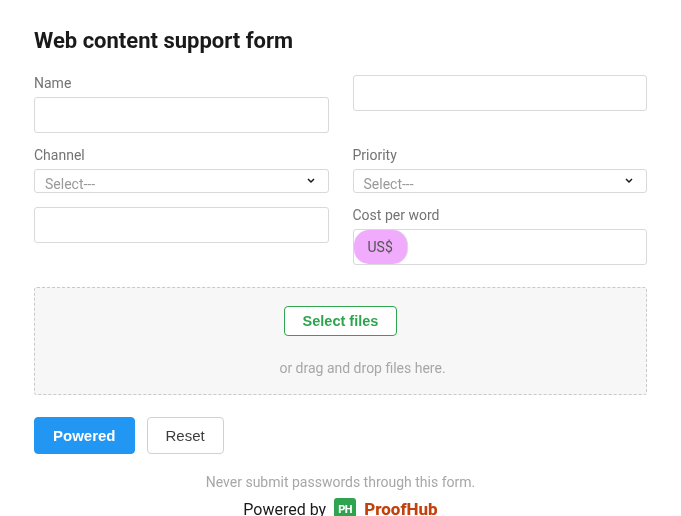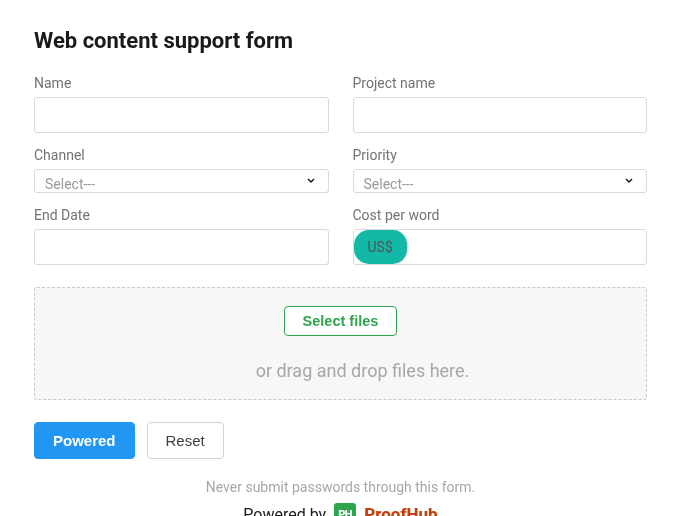--- a/index.html
+++ b/index.html
@@ -66,21 +66,21 @@
     }
     .input-group {
       display: flex;
       border: 1px solid #d9d9d9;
       border-radius: 3px;
       overflow: hidden;
       height: 36px;
       background: #fff;
     }
     .input-addon {
-      background: #14b8a6;
+      background: #f0abfc;
       padding: 0 14px;
       display: flex;
       align-items: center;
       font-size: 14px;
       color: #535353;
       border-right: 1px solid #d9d9d9;
       border-radius: 15px;
     }
     .input-group .text-input {
       border: none;
@@ -103,21 +103,21 @@
       color: #2ea44f;
       background: #fff;
       font-weight: 600;
       font-size: 14.5px;
       padding: 6px 18px;
       border-radius: 4px;
       cursor: pointer;
     }
     .drop-hint {
       color: #a7a7a7;
-      font-size: 18px;
+      font-size: 14px;
       margin-left: 44px;
     }
     .actions {
       margin-top: 22px;
       display: flex;
       gap: 12px;
     }
     .btn {
       padding: 9px 18px;
       font-size: 15px;
@@ -182,21 +182,20 @@
 <h1 class="form-title">Web content support form</h1>
 
 <div class="form-grid">
 
   <div class="field">
     <label class="field-label">Name</label>
     <input type="text" class="text-input" value="" style="">
   </div>
 
   <div class="field">
-    <label class="field-label">Project name</label>
     <input type="text" class="text-input" value="" style="">
   </div>
 
   <div class="field">
     <label class="field-label">Channel</label>
     <div class="select-wrap">
       <div class="select-input">Select---</div>
       <span class="select-caret">
         <svg width="12" height="12" viewBox="0 0 24 24" fill="none" stroke="#1a1a1a" stroke-width="3">
             <polyline points="6 9 12 15 18 9"></polyline>
@@ -211,21 +210,20 @@
       <div class="select-input">Select---</div>
       <span class="select-caret">
         <svg width="12" height="12" viewBox="0 0 24 24" fill="none" stroke="#1a1a1a" stroke-width="3">
             <polyline points="6 9 12 15 18 9"></polyline>
           </svg>
       </span>
     </div>
   </div>
 
   <div class="field">
-    <label class="field-label">End Date</label>
     <input type="text" class="text-input" value="" style="">
   </div>
 
   <div class="field">
     <label class="field-label">Cost per word</label>
     <div class="input-group">
       <span class="input-addon">US$</span>
       <input type="text" class="text-input" value="" style="">
     </div>
   </div>

